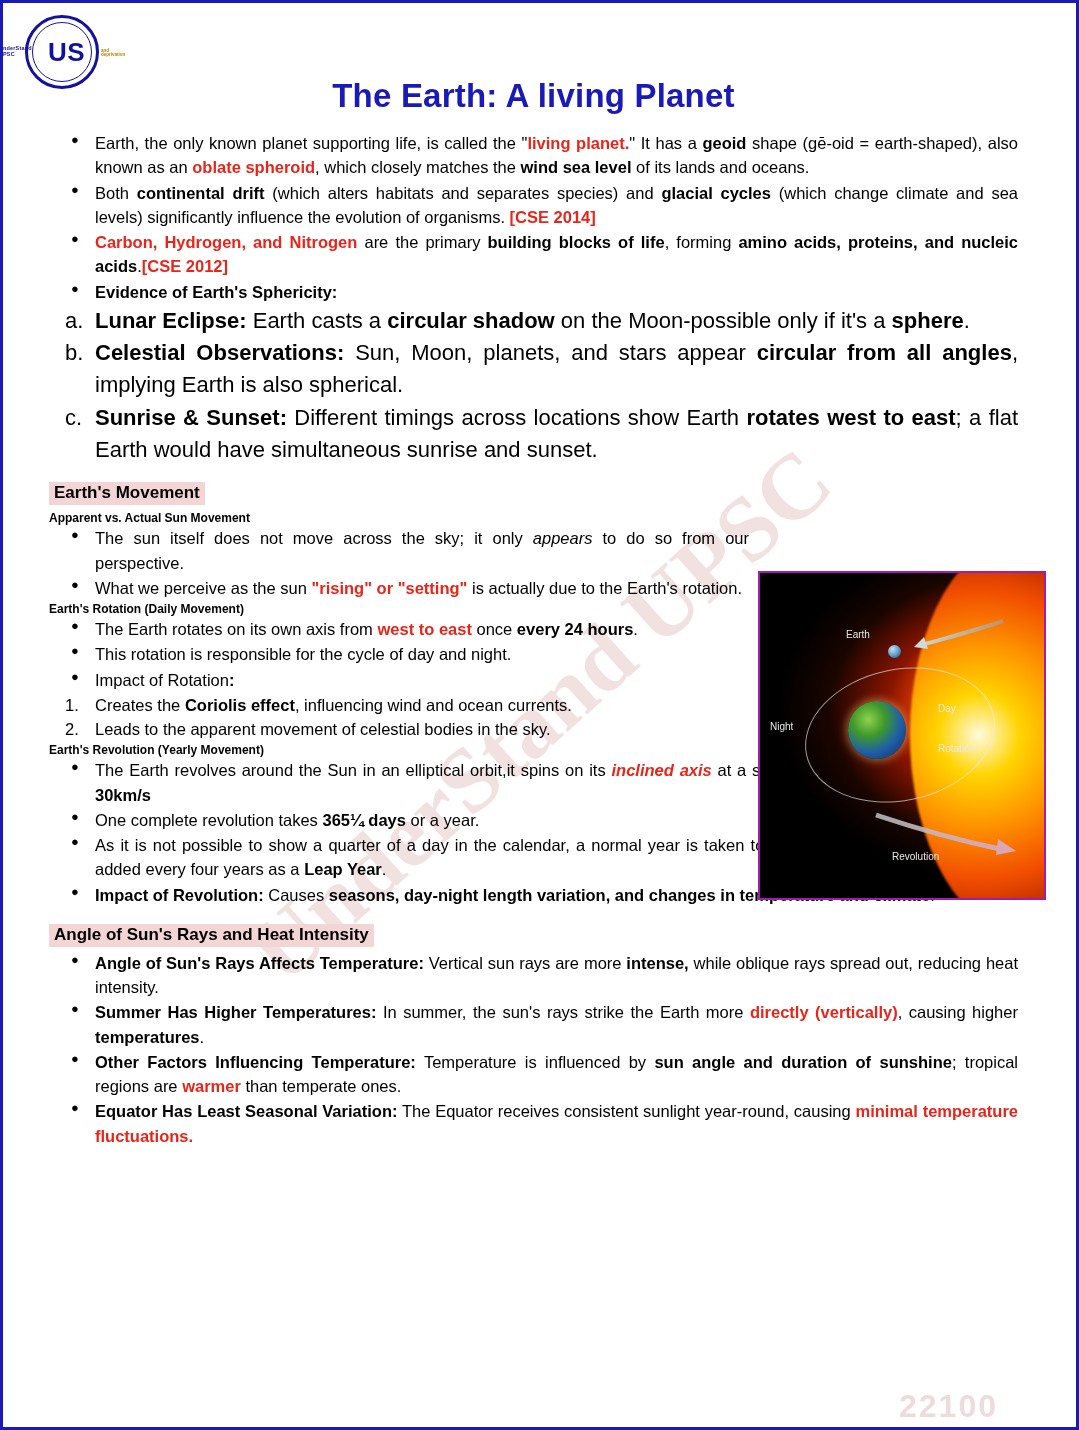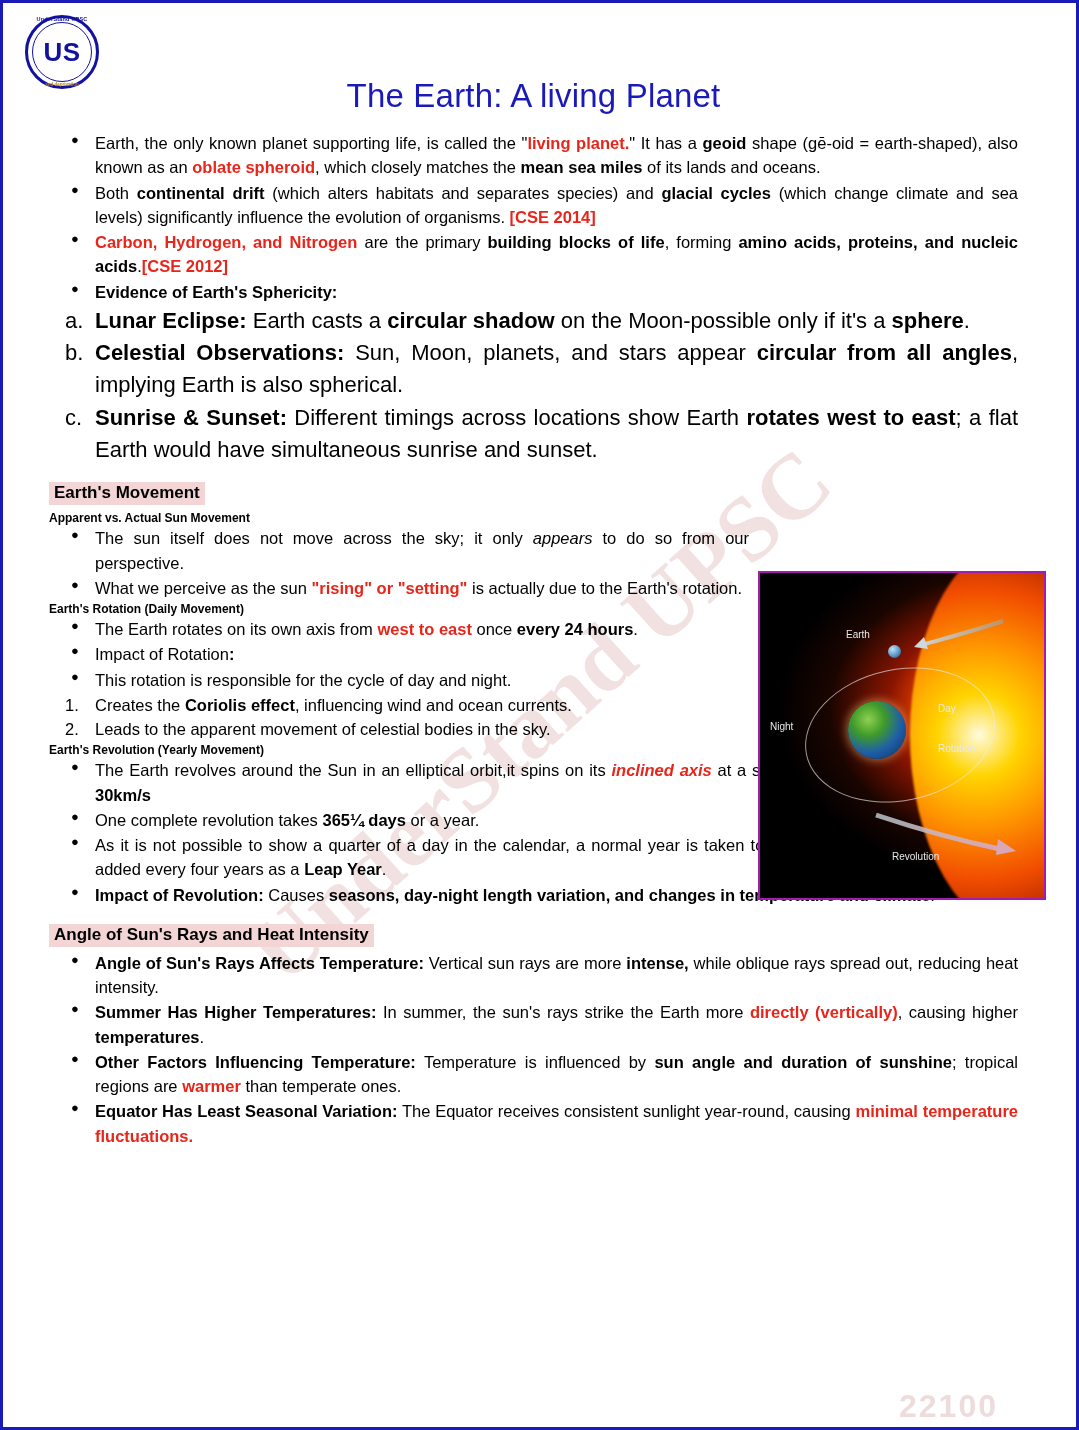--- a/index.html
+++ b/index.html
@@ -31,21 +31,20 @@
   .logo {
     position: absolute;
     left: 22px;
     top: 12px;
     width: 74px;
     height: 74px;
     border-radius: 50%;
     border: 3px solid #12129e;
     box-sizing: border-box;
     display: flex;
-    flex-direction: column;
     align-items: center;
     justify-content: center;
     background: #fff;
     z-index: 5;
     gap: 16px;
   }
   .logo .logo-top {
     font-size: 5.5px;
     font-weight: bold;
     color: #12129e;
@@ -103,21 +102,21 @@
   .content {
     position: relative;
     z-index: 2;
     padding: 0 58px 0 46px;
   }
 
   h1.title {
     text-align: center;
     color: #1a1ab8;
     font-size: 33px;
-    font-weight: normal;
+    font-weight: bold;
     margin: 74px 0 16px 0;
     letter-spacing: .2px;
   }
 
   ul, ol {
     margin: 0;
     padding-left: 0;
   }
   ul.lvl1 {
     list-style: none;
@@ -330,21 +329,21 @@
       <div class="fig-label" style="left:178px; top:170px;">Rotation</div>
       <div class="fig-label" style="left:132px; top:278px;">Revolution</div>
     </div>
   </div>
 
   <div class="content">
 
     <h1 class="title">The Earth: A living Planet</h1>
 
     <ul class="lvl1">
-      <li>Earth, the only known planet supporting life, is called the "<b class="red">living planet.</b>" It has a <b>geoid</b> shape (gē-oid = earth-shaped), also known as an <b class="red">oblate spheroid</b>, which closely matches the <b>mean sea miles</b> of its lands and oceans.</li>
+      <li>Earth, the only known planet supporting life, is called the "<b class="red">living planet.</b>" It has a <b>geoid</b> shape (gē-oid = earth-shaped), also known as an <b class="red">oblate spheroid</b>, which closely matches the <b>wind sea level</b> of its lands and oceans.</li>
       <li>Both <b>continental drift</b> (which alters habitats and separates species) and <b>glacial cycles</b> (which change climate and sea levels) significantly influence the evolution of organisms. <b class="red">[CSE 2014]</b></li>
       <li><b class="red">Carbon, Hydrogen, and Nitrogen</b> are the primary <b>building blocks of life</b>, forming <b>amino acids, proteins, and nucleic acids</b>.<b class="red">[CSE 2012]</b></li>
       <li><b>Evidence of Earth's Sphericity:</b></li>
     </ul>
 
     <ol class="alpha sub-indent">
       <li><b>Lunar Eclipse:</b> Earth casts a <b>circular shadow</b> on the Moon-possible only if it's a <b>sphere</b>.</li>
       <li><b>Celestial Observations:</b> Sun, Moon, planets, and stars appear <b>circular from all angles</b>, implying Earth is also spherical.</li>
       <li><b>Sunrise &amp; Sunset:</b> Different timings across locations show Earth <b>rotates west to east</b>; a flat Earth would have simultaneous sunrise and sunset.</li>
     </ol>
@@ -353,22 +352,22 @@
 
     <div class="subhead">Apparent vs. Actual Sun Movement</div>
     <ul class="lvl1" style="max-width:700px">
       <li>The sun itself does not move across the sky; it only <i>appears</i> to do so from our perspective.</li>
       <li>What we perceive as the sun <b class="red">"rising" or "setting"</b> is actually due to the Earth's rotation.</li>
     </ul>
 
     <div class="subhead">Earth's Rotation (Daily Movement)</div>
     <ul class="lvl1" style="max-width:700px">
       <li>The Earth rotates on its own axis from <b class="red">west to east</b> once <b>every 24 hours</b>.</li>
+      <li>This rotation is responsible for the cycle of day and night.</li>
       <li>Impact of Rotation<b>:</b></li>
-      <li>This rotation is responsible for the cycle of day and night.</li>
     </ul>
     <ol class="num sub-indent" style="max-width:700px">
       <li>Creates the <b>Coriolis effect</b>, influencing wind and ocean currents.</li>
       <li>Leads to the apparent movement of celestial bodies in the sky.</li>
     </ol>
 
     <div class="subhead">Earth's Revolution (Yearly Movement)</div>
     <ul class="lvl1">
       <li>The Earth revolves around the Sun in an elliptical orbit,it spins on its <b class="red"><i>inclined axis</i></b> at a speed of <b>18.5 miles per second</b> or <b>30km/s</b></li>
       <li>One complete revolution takes <b>365¼ days</b> or a year.</li>

